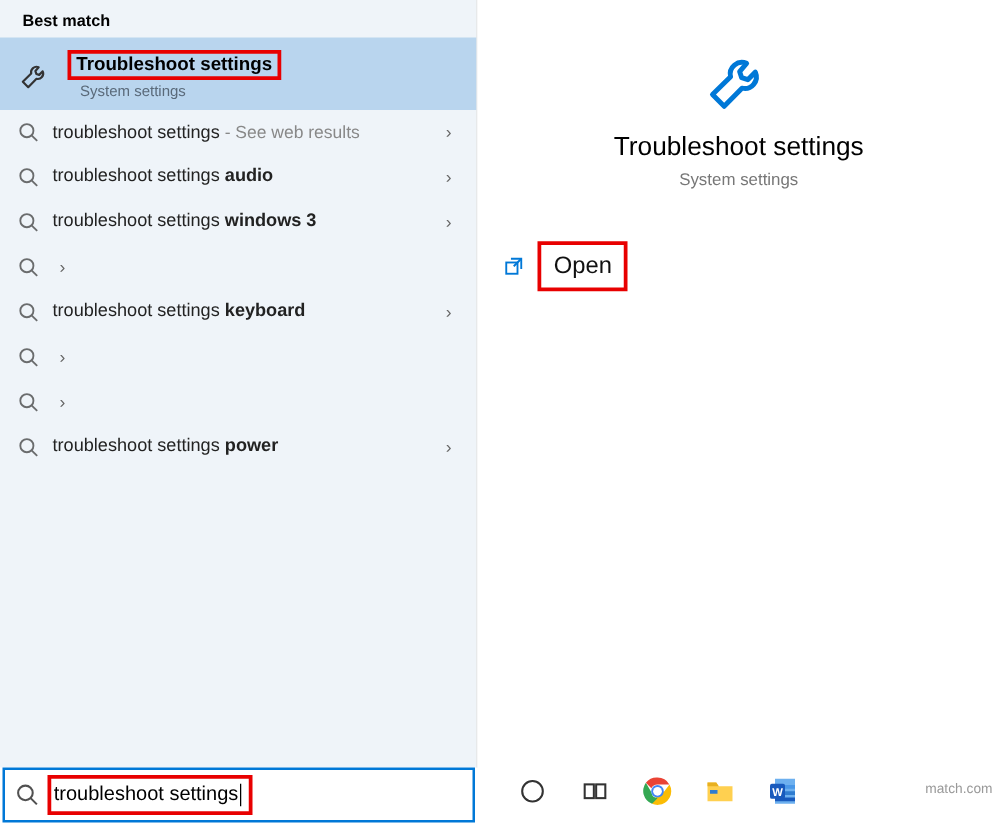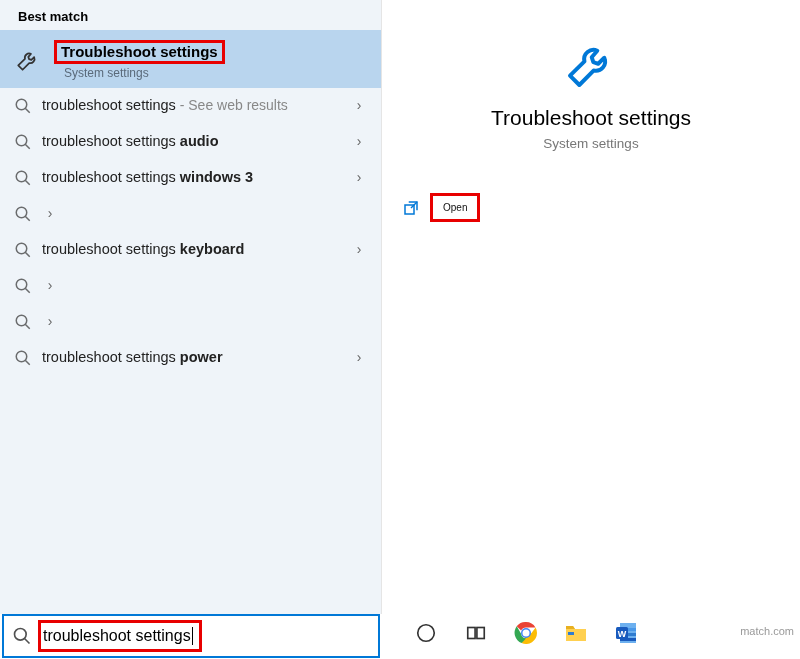--- a/index.html
+++ b/index.html
@@ -19,21 +19,21 @@
     .web-item .search-ic { width:18px; height:18px; margin-right: 10px; flex-shrink:0; opacity:0.7; }
     .web-label { font-size:14.5px; color:#222; flex:1; }
     .web-label b { font-weight:600; }
     .see-web { color:#888; font-size:14px; }
     .chev { width:16px; text-align:center; color:#666; font-size:14px; }
     .right-icon { margin-top: 6px; }
     .right-title { font-size: 21px; color:#000; margin-top: 14px; text-align:center; }
     .right-sub { font-size: 13.5px; color:#777; margin-top: 6px; }
     .open-row { display:flex; align-items:center; align-self:flex-start; margin-left: 20px; margin-top: 42px; }
     .open-ic { width:18px; height:18px; margin-right: 10px; color:#0078d7; }
-    .red-open { border:3px solid #e80000; padding: 6px 10px; font-size:10px; color:#111; }
+    .red-open { border:3px solid #e80000; padding: 6px 10px; font-size:19px; color:#111; }
     .spacer { flex:1; }
     .search-bar-wrap { height:45px; display:flex; align-items:stretch; }
     .search-box { margin-left: 2px; height:44px; width: 378px; border:2px solid #0078d7; background:#fff; display:flex; align-items:center; padding: 0 8px; }
     .search-box .search-ic { width:20px; height:20px; margin-right:8px; opacity:0.85; }
     .search-red { border:3px solid #e80000; display:flex; align-items:center; height:32px; padding:0 6px 0 2px; margin-left:-2px; }
     .search-text { font-size:16px; color:#000; }
     .caret { border-left:1px solid #000; height:18px; margin-left:1px; }
     .taskbar { position:absolute; left:390px; bottom:5px; height:42px; display:flex; align-items:center; gap:22px; padding-left:22px; }
     .tb-item { width:28px; height:28px; display:flex; align-items:center; justify-content:center; }
     .watermark { position:absolute; right:6px; bottom:22px; font-size:11px; color:#999; }

